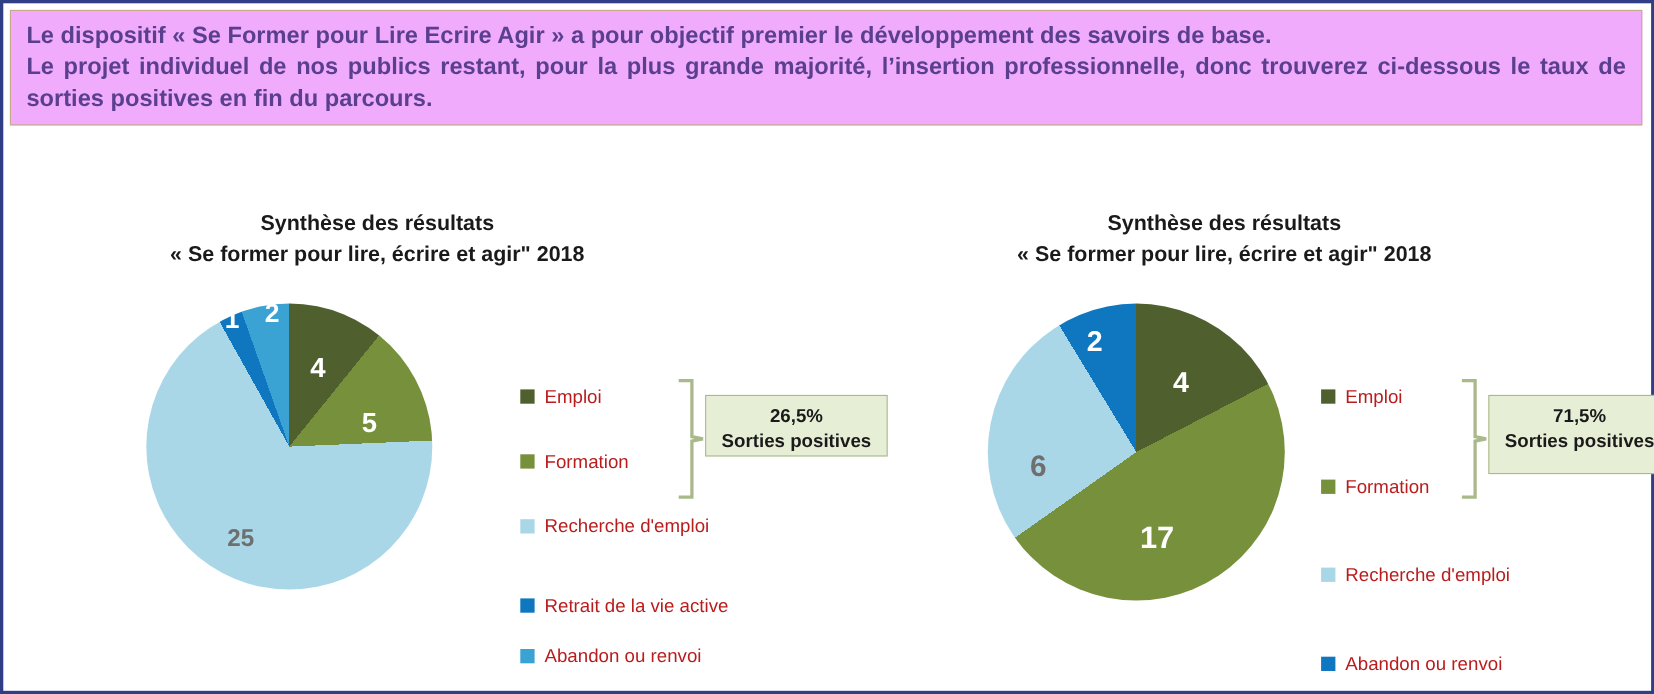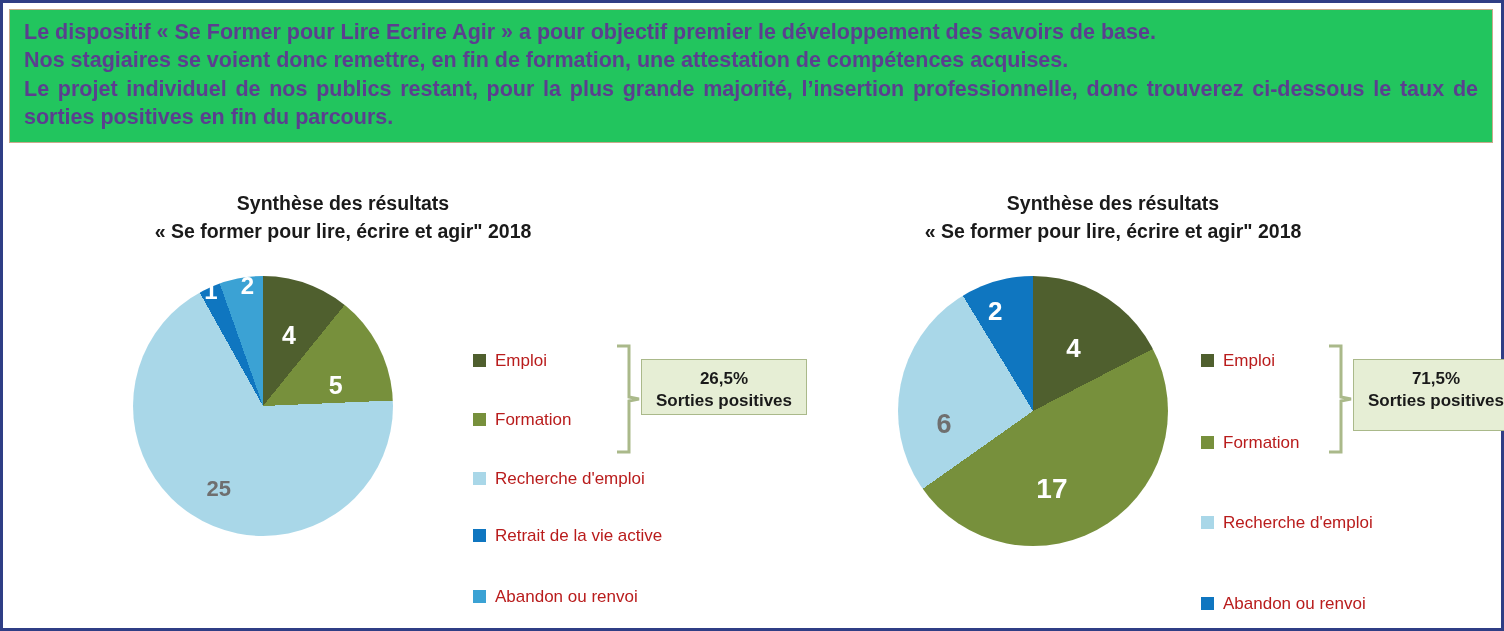--- a/index.html
+++ b/index.html
@@ -21,21 +21,21 @@
     border: 3px solid #2f3e85;
     background: #ffffff;
   }
   
   #intro {
     position: absolute;
     left: 6px;
     top: 6px;
     width: 1484px;
     box-sizing: border-box;
-    background: #22c55e;
+    background: #f0abfc;
     border: 1px solid #c8a98c;
     padding: 8px 14px 10px 14px;
   }
   #intro p {
     margin: 0;
     color: #5b3f8f;
     font-weight: bold;
     font-size: 21.5px;
     line-height: 1.32;
   }
@@ -119,21 +119,20 @@
     position: absolute;
   }
 </style>
 </head>
 <body>
 
 <div id="page">
 
   <div id="intro">
     <p>Le dispositif « Se Former pour Lire Ecrire Agir » a pour objectif premier le développement des savoirs de base.</p>
-    <p>Nos stagiaires se voient donc remettre, en fin de formation, une attestation de compétences acquises.</p>
     <p class="justify">Le projet individuel de nos publics restant, pour la plus grande majorité, l’insertion professionnelle, donc trouverez ci-dessous le taux de sorties positives en fin du parcours.</p>
   </div>
 
   <div class="panel" id="panel-left">
 
     <div class="chart-title">
       <div>Synthèse des résultats</div>
       <div>« Se former pour lire, écrire et agir" 2018</div>
     </div>
 
@@ -162,21 +161,21 @@
           <span class="legend-text">Emploi</span>
         </div>
         <div class="legend-item" style="left: 450px; top: 164px;">
           <span class="legend-swatch" style="background:#77903c;"></span>
           <span class="legend-text">Formation</span>
         </div>
         <div class="legend-item" style="left: 450px; top: 223px;">
           <span class="legend-swatch" style="background:#a9d7e8;"></span>
           <span class="legend-text">Recherche d'emploi</span>
         </div>
-        <div class="legend-item" style="left: 450px; top: 280px;">
+        <div class="legend-item" style="left: 450px; top: 295px;">
           <span class="legend-swatch" style="background:#0f76c0;"></span>
           <span class="legend-text">Retrait de la vie active</span>
         </div>
         <div class="legend-item" style="left: 450px; top: 341px;">
           <span class="legend-swatch" style="background:#3ba2d4;"></span>
           <span class="legend-text">Abandon ou renvoi</span>
         </div>
       </div>
 
       <svg class="brace" style="left: 592px; top: 98px;" width="26" height="110" viewBox="0 0 26 110">

